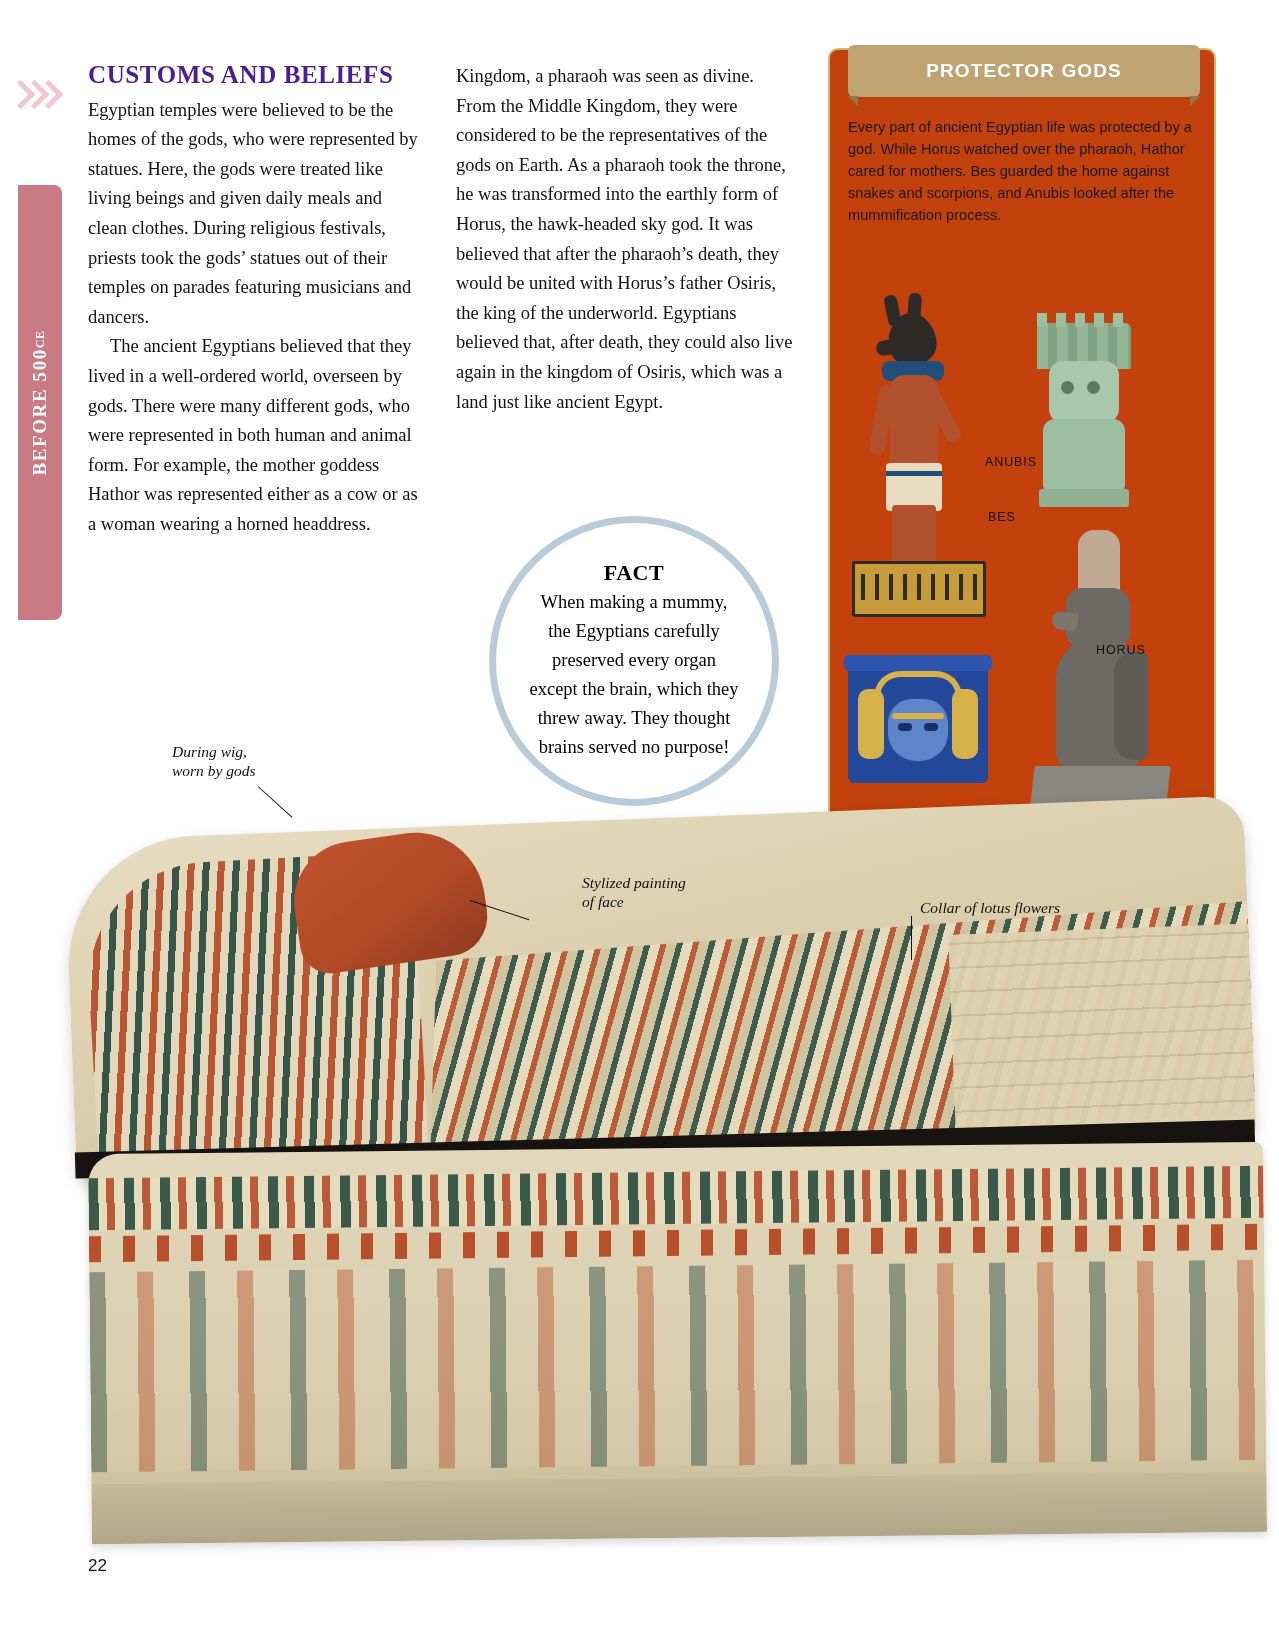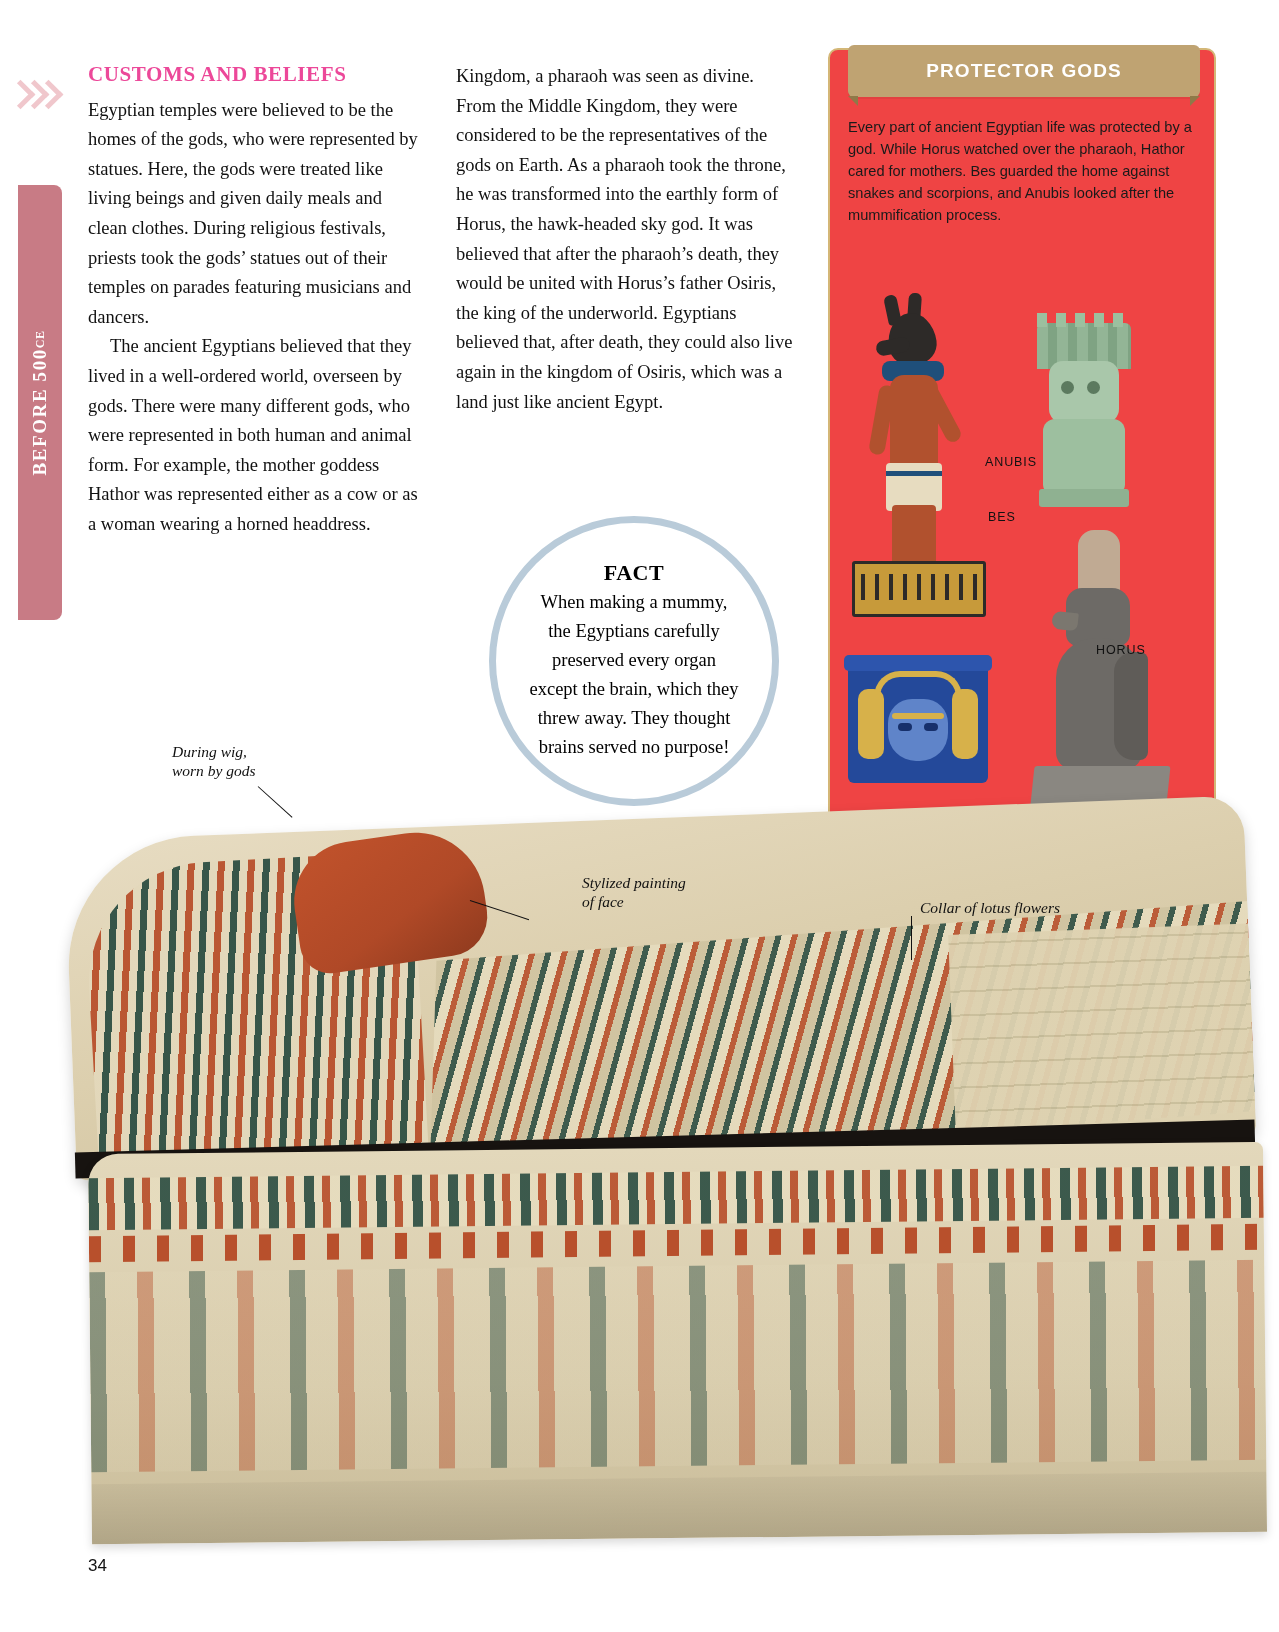--- a/index.html
+++ b/index.html
@@ -73,24 +73,24 @@
     text-align: left;
   }
   .col p { margin: 0; }
   .col p + p { text-indent: 22px; }
 
   #col1 { left: 88px; top: 60px; width: 336px; }
   #col2 { left: 456px; top: 62px; width: 340px; }
 
   .section-heading {
     font-family: "Liberation Serif", serif;
-    font-size: 21px;
+    font-size: 25px;
     font-weight: bold;
     letter-spacing: 0.6px;
-    color: #ec4899;
+    color: #4c1d95;
     margin-bottom: 6px;
   }
 
   
   .fact-circle {
     position: absolute;
     left: 489px;
     top: 516px;
     width: 290px;
     height: 290px;
@@ -116,21 +116,21 @@
     line-height: 29px;
   }
 
   
   .panel {
     position: absolute;
     left: 828px;
     top: 48px;
     width: 388px;
     height: 790px;
-    background: #ef4444;
+    background: #c2410c;
     border: 2px solid #d4b777;
     border-radius: 10px;
     box-sizing: border-box;
   }
   .panel-header {
     position: absolute;
     left: 18px;
     top: -5px;
     width: 352px;
     height: 52px;
@@ -488,13 +488,13 @@
   <div>Stylized painting</div>
   <div>of face</div>
 </div>
 <div class="leader" style="left:470px; top:900px; width:62px; transform: rotate(18deg);"></div>
 
 <div class="annot" style="left:920px; top:898px; width:210px;">
   <div>Collar of lotus flowers</div>
 </div>
 <div class="leader" style="left:912px; top:916px; width:44px; transform: rotate(90deg); transform-origin: left top;"></div>
 
-<div class="page-number">34</div>
+<div class="page-number">22</div>
 
 </body></html>

